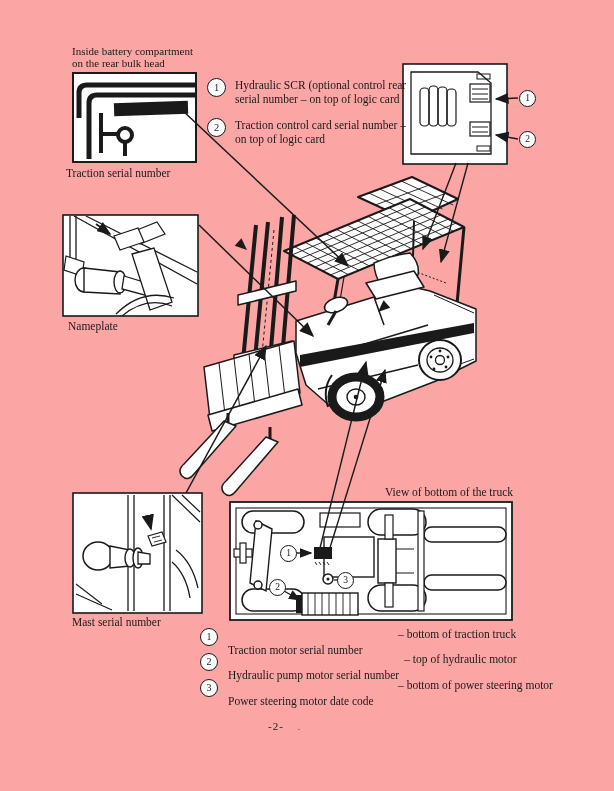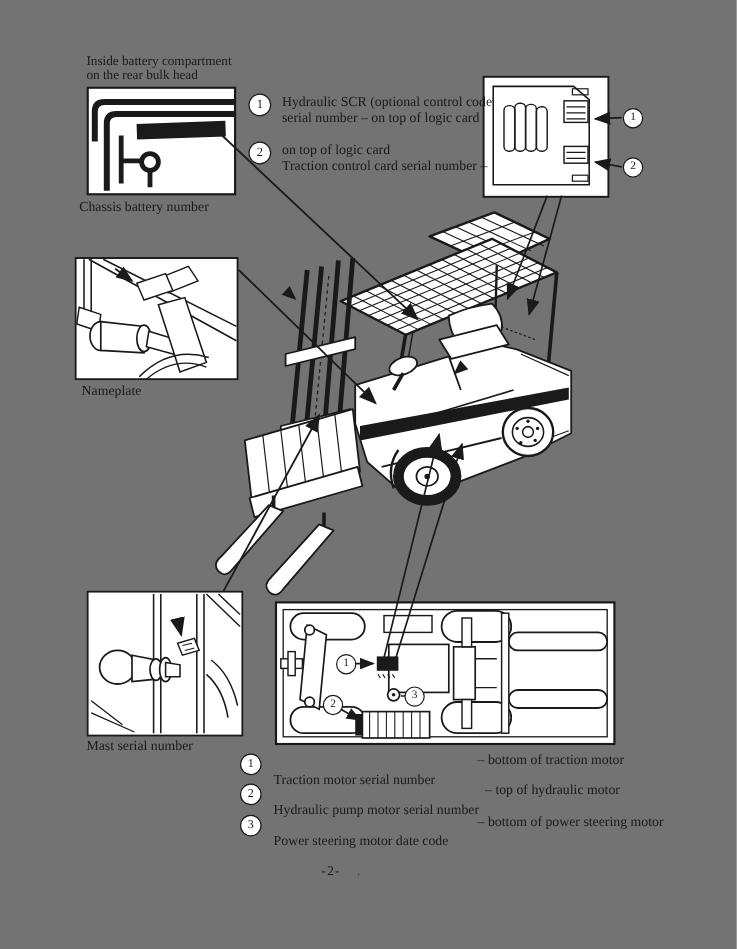--- a/index.html
+++ b/index.html
@@ -1,17 +1,17 @@
 <!DOCTYPE html>
 <html><head>
 <meta charset="utf-8">
 <style>
   html,body{margin:0;padding:0;background:#e8e8e8;}
   .page{
-    position:relative;width:614px;height:791px;background:#737373;
+    position:relative;width:614px;height:791px;background:#fca5a5;
     font-family:"Liberation Serif","DejaVu Serif",serif;color:#1a1a1a;
     overflow:hidden;margin:0 auto;
   }
   .abs{position:absolute;}
   .cap{font-size:11px;line-height:12px;color:#1a1a1a;}
   .lbl{font-size:11.5px;color:#1a1a1a;white-space:nowrap;}
   .co{
     position:absolute;width:15px;height:15px;border:1.4px solid #1a1a1a;border-radius:50%;
     font-size:9.5px;line-height:15px;text-align:center;background:#fff;z-index:6;
     font-family:"Liberation Serif",serif;
@@ -41,34 +41,34 @@
     <rect x="1" y="1" width="123" height="89" fill="#fff" stroke="#1a1a1a" stroke-width="2"></rect>
     <path d="M7,46 L7,21 Q7,13 15,13 L123,13" fill="none" stroke="#1a1a1a" stroke-width="5"></path>
     <path d="M17,53 L17,31 Q17,23 25,23 L123,23" fill="none" stroke="#1a1a1a" stroke-width="5"></path>
     <rect x="42" y="30" width="74" height="13" fill="#1a1a1a" transform="rotate(-2 79 36)"></rect>
     <path d="M17,53 L17,87" stroke="#1a1a1a" stroke-width="5"></path>
     <path d="M29,41 L29,81" stroke="#1a1a1a" stroke-width="4"></path>
     <path d="M29,62 L46,62" stroke="#1a1a1a" stroke-width="4"></path>
     <circle cx="53" cy="63" r="7" fill="#fff" stroke="#1a1a1a" stroke-width="4"></circle>
     <path d="M53,70 L53,84" stroke="#1a1a1a" stroke-width="4"></path>
   </svg>
-  <div class="abs lbl" style="left:66px;top:167px;">Chassis battery number</div>
+  <div class="abs lbl" style="left:66px;top:167px;">Traction serial number</div>
 
   <div class="callout-row" style="left:207px;top:78px;">
     <div class="co big" style="position:static;">1</div>
     <div class="txt">
-      <div>Hydraulic SCR (optional control code</div>
+      <div>Hydraulic SCR (optional control rear</div>
       <div>serial number – on top of logic card</div>
     </div>
   </div>
   <div class="callout-row" style="left:207px;top:118px;">
     <div class="co big" style="position:static;">2</div>
     <div class="txt">
+      <div>Traction control card serial number –</div>
       <div>on top of logic card</div>
-      <div>Traction control card serial number –</div>
     </div>
   </div>
 
   <svg class="abs" style="left:398px;top:58px;" width="150" height="112" viewBox="0 0 150 112">
     <defs>
       <marker id="ah1" markerWidth="10" markerHeight="8" refX="9" refY="4" orient="auto">
         <path d="M0,0 L10,4 L0,8 z" fill="#1a1a1a"></path>
       </marker>
     </defs>
     <rect x="5" y="6" width="104" height="100" fill="#fff" stroke="#1a1a1a" stroke-width="1.6"></rect>
@@ -193,20 +193,21 @@
     <polygon points="66,60 78,62 78,72 66,72" fill="#fff" stroke="#1a1a1a" stroke-width="1.3"></polygon>
     <polygon points="76,44 90,40 94,50 80,54" fill="#fff" stroke="#1a1a1a" stroke-width="1.2"></polygon>
     <path d="M80,46 L88,44 M82,50 L90,48" stroke="#1a1a1a" stroke-width="0.9"></path>
     <line x1="76" y1="24" x2="79" y2="37" stroke="#1a1a1a" stroke-width="1.8" marker-end="url(#ah3)"></line>
     <path d="M104,58 Q120,70 126,96" fill="none" stroke="#1a1a1a" stroke-width="1.3"></path>
     <path d="M100,70 Q114,82 118,106" fill="none" stroke="#1a1a1a" stroke-width="1.3"></path>
     <path d="M4,102 L40,118 M4,92 L30,112" stroke="#1a1a1a" stroke-width="1.1"></path>
   </svg>
   <div class="abs lbl" style="left:72px;top:616px;text-align:center;">Mast serial number</div>
 
+  <div class="abs lbl" style="left:330px;top:486px;width:183px;text-align:right;">View of bottom of the truck</div>
   <svg class="abs" style="left:228px;top:499px;" width="286" height="124" viewBox="0 0 286 124">
     <defs>
       <marker id="ah4" markerWidth="9" markerHeight="7" refX="8" refY="3.5" orient="auto">
         <path d="M0,0 L9,3.5 L0,7 z" fill="#1a1a1a"></path>
       </marker>
     </defs>
     <rect x="2" y="3" width="282" height="118" fill="#fff" stroke="#1a1a1a" stroke-width="1.8"></rect>
     <rect x="8" y="9" width="270" height="106" fill="none" stroke="#1a1a1a" stroke-width="1.1"></rect>
     <g fill="#fff" stroke="#1a1a1a" stroke-width="1.5">
 
@@ -265,21 +266,21 @@
     <line x1="468" y1="163" x2="441" y2="262" stroke="#1a1a1a" stroke-width="1.4" marker-end="url(#ahL)"></line>
     <line x1="320" y1="548" x2="366" y2="362" stroke="#1a1a1a" stroke-width="1.4" marker-end="url(#ahL)"></line>
     <line x1="329" y1="551" x2="385" y2="370" stroke="#1a1a1a" stroke-width="1.4" marker-end="url(#ahL)"></line>
     <path d="M-12,-5 L0,0 L-12,5 z" fill="#1a1a1a" transform="translate(247,250) rotate(42)"></path>
     <path d="M-12,-5 L0,0 L-12,5 z" fill="#1a1a1a" transform="translate(378,312) rotate(138)"></path>
   </svg>
 
   <div class="blist-row" style="left:200px;top:628px;">
     <div class="num">1</div>
     <div class="nm">Traction motor serial number</div>
-    <div class="loc">– bottom of traction motor</div>
+    <div class="loc">– bottom of traction truck</div>
   </div>
   <div class="blist-row" style="left:200px;top:653px;">
     <div class="num">2</div>
     <div class="nm" style="min-width:0;margin-right:5px;">Hydraulic pump motor serial number</div>
     <div class="loc">– top of hydraulic motor</div>
   </div>
   <div class="blist-row" style="left:200px;top:679px;">
     <div class="num">3</div>
     <div class="nm">Power steering motor date code</div>
     <div class="loc">– bottom of power steering motor</div>

